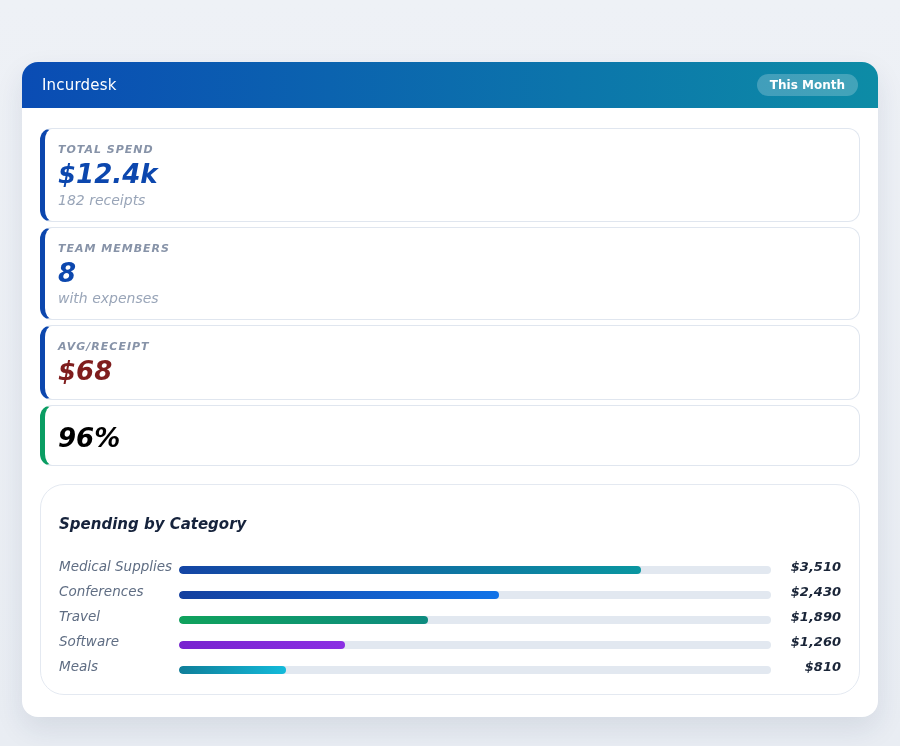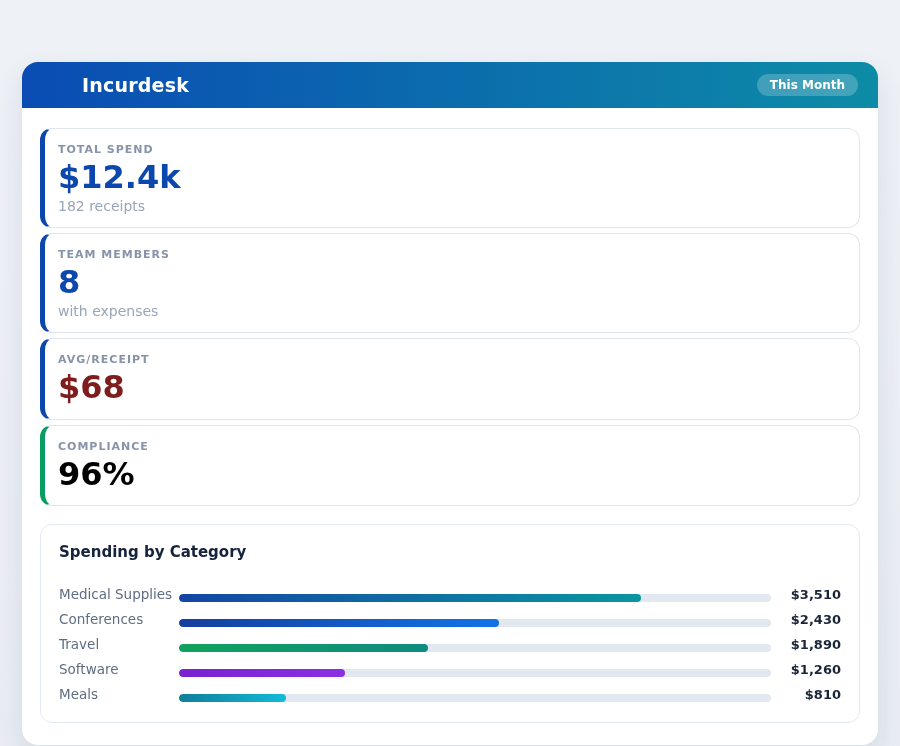--- a/index.html
+++ b/index.html
@@ -20,68 +20,67 @@
   .app-header {
     height: 46px;
     background: linear-gradient(90deg, #0a4cb4 0%, #0d8ca6 100%);
     display: flex;
     align-items: center;
     justify-content: space-between;
     padding: 0 20px 0 20px;
   }
   .app-title {
     color: #ffffff;
-    font-size: 19px;
-    font-weight: bold;
+    font-size: 15px;
+    font-weight: normal;
     letter-spacing: 0.2px;
-    margin-left: 40px;
   }
   .badge {
     background: rgba(255,255,255,0.22);
     color: #ffffff;
     font-size: 12px;
     font-weight: bold;
     padding: 4px 13px;
     border-radius: 999px;
     cursor: pointer;
   }
-  .content { padding: 20px 18px 22px 18px; }
+  .content { padding: 20px 18px 22px 18px; font-style: italic; }
   .stat-card {
     background: #ffffff;
     border: 1px solid #e0e6ef;
     border-left: 5px solid #0c47ae;
     border-radius: 12px;
     padding: 14px 16px 13px 13px;
     margin-bottom: 5px;
   }
   .stat-label {
     font-size: 11px;
     font-weight: bold;
     letter-spacing: 1px;
     color: #8793a8;
     text-transform: uppercase;
   }
   .stat-value {
-    font-size: 32px;
+    font-size: 26px;
     font-weight: bold;
     color: #0c47ae;
     margin-top: 4px;
     line-height: 1.1;
   }
   .stat-sub {
     font-size: 14px;
     color: #99a5b8;
     margin-top: 3px;
   }
   .spend-card {
     margin-top: 18px;
     border: 1px solid #e4e9f1;
-    border-radius: 12px;
+    border-radius: 24px;
     background: #ffffff;
-    padding: 18px 18px 20px 18px;
+    padding: 30px 18px 20px 18px;
   }
   .spend-title {
     font-size: 15px;
     font-weight: bold;
     color: #16233c;
     margin-bottom: 16px;
   }
   .spend-row {
     display: flex;
     align-items: flex-end;
@@ -137,21 +136,20 @@
     <div class="stat-sub">with expenses</div>
   </div>
 
   <div class="stat-card" style="border-left-color: rgb(12, 71, 174);">
     <div class="stat-label">AVG/RECEIPT</div>
     <div class="stat-value" style="color: #7f1d1d;">$68</div>
 
   </div>
 
   <div class="stat-card" style="border-left-color: rgb(10, 157, 99);">
-    <div class="stat-label">COMPLIANCE</div>
     <div class="stat-value" style="color: #000000;">96%</div>
 
   </div>
 </div>
     <div class="spend-card">
       <div class="spend-title">Spending by Category</div>
       <div id="rows">
   <div class="spend-row">
     <div class="row-label">Medical Supplies</div>
     <div class="bar-track">

